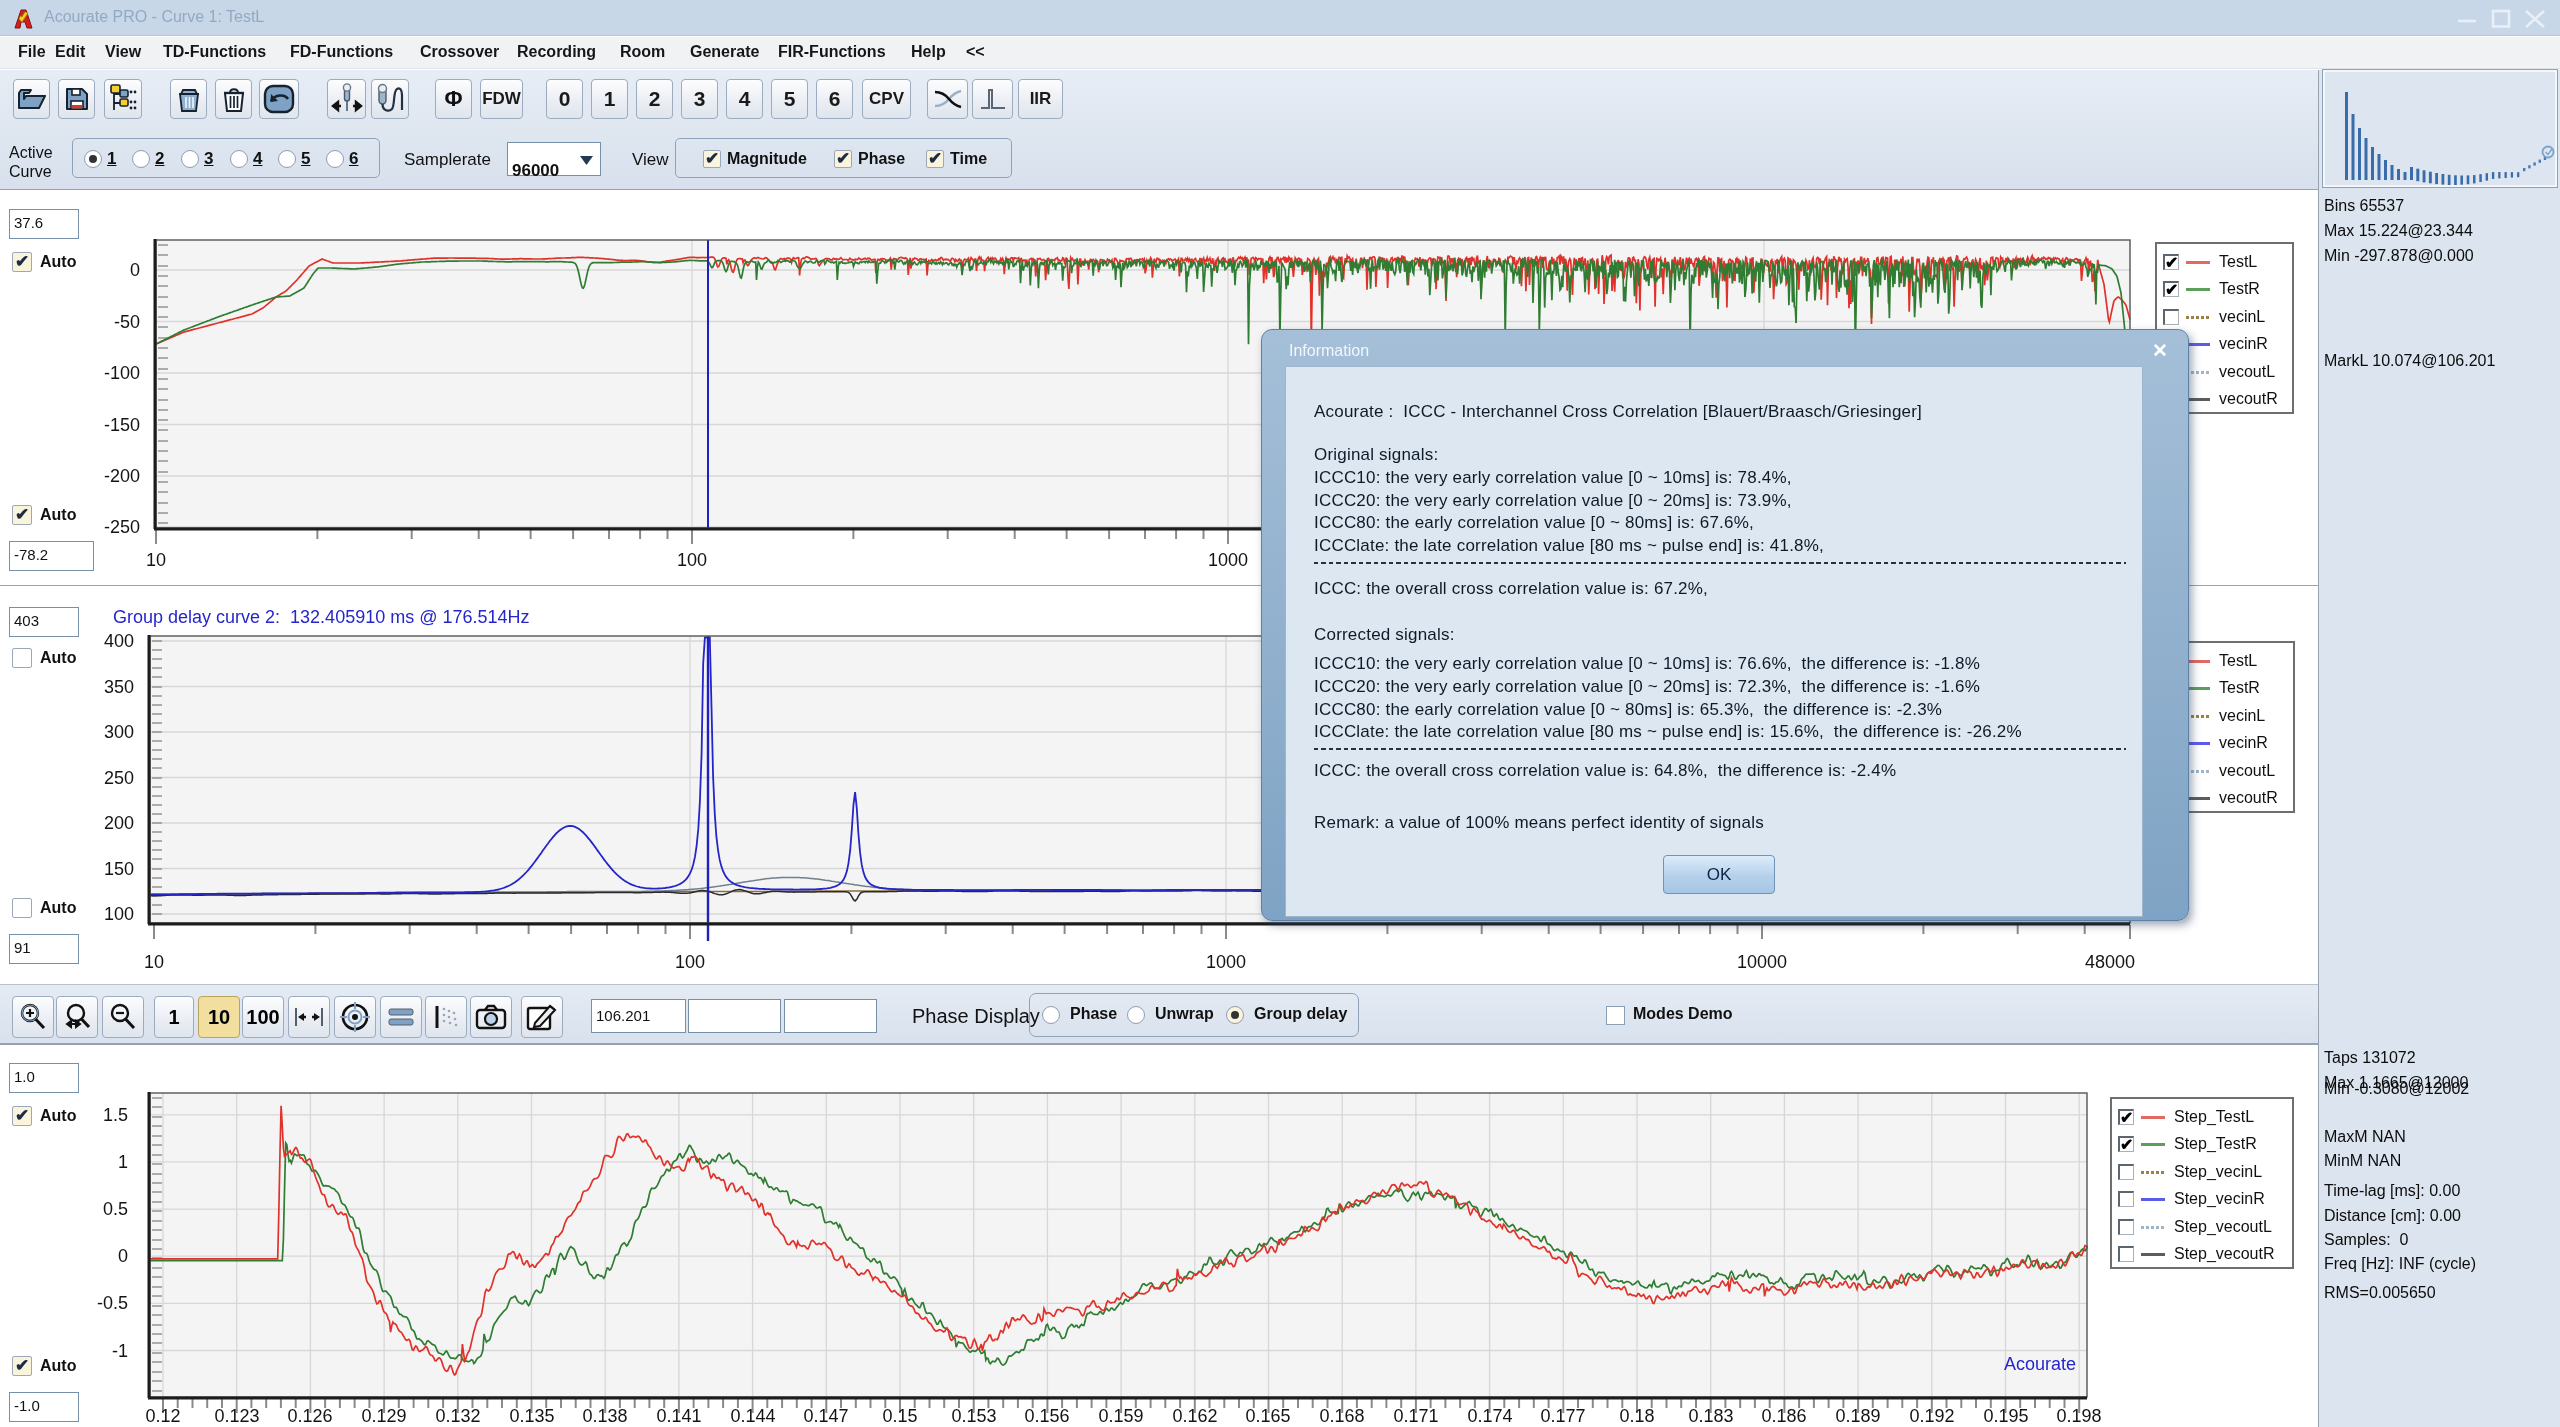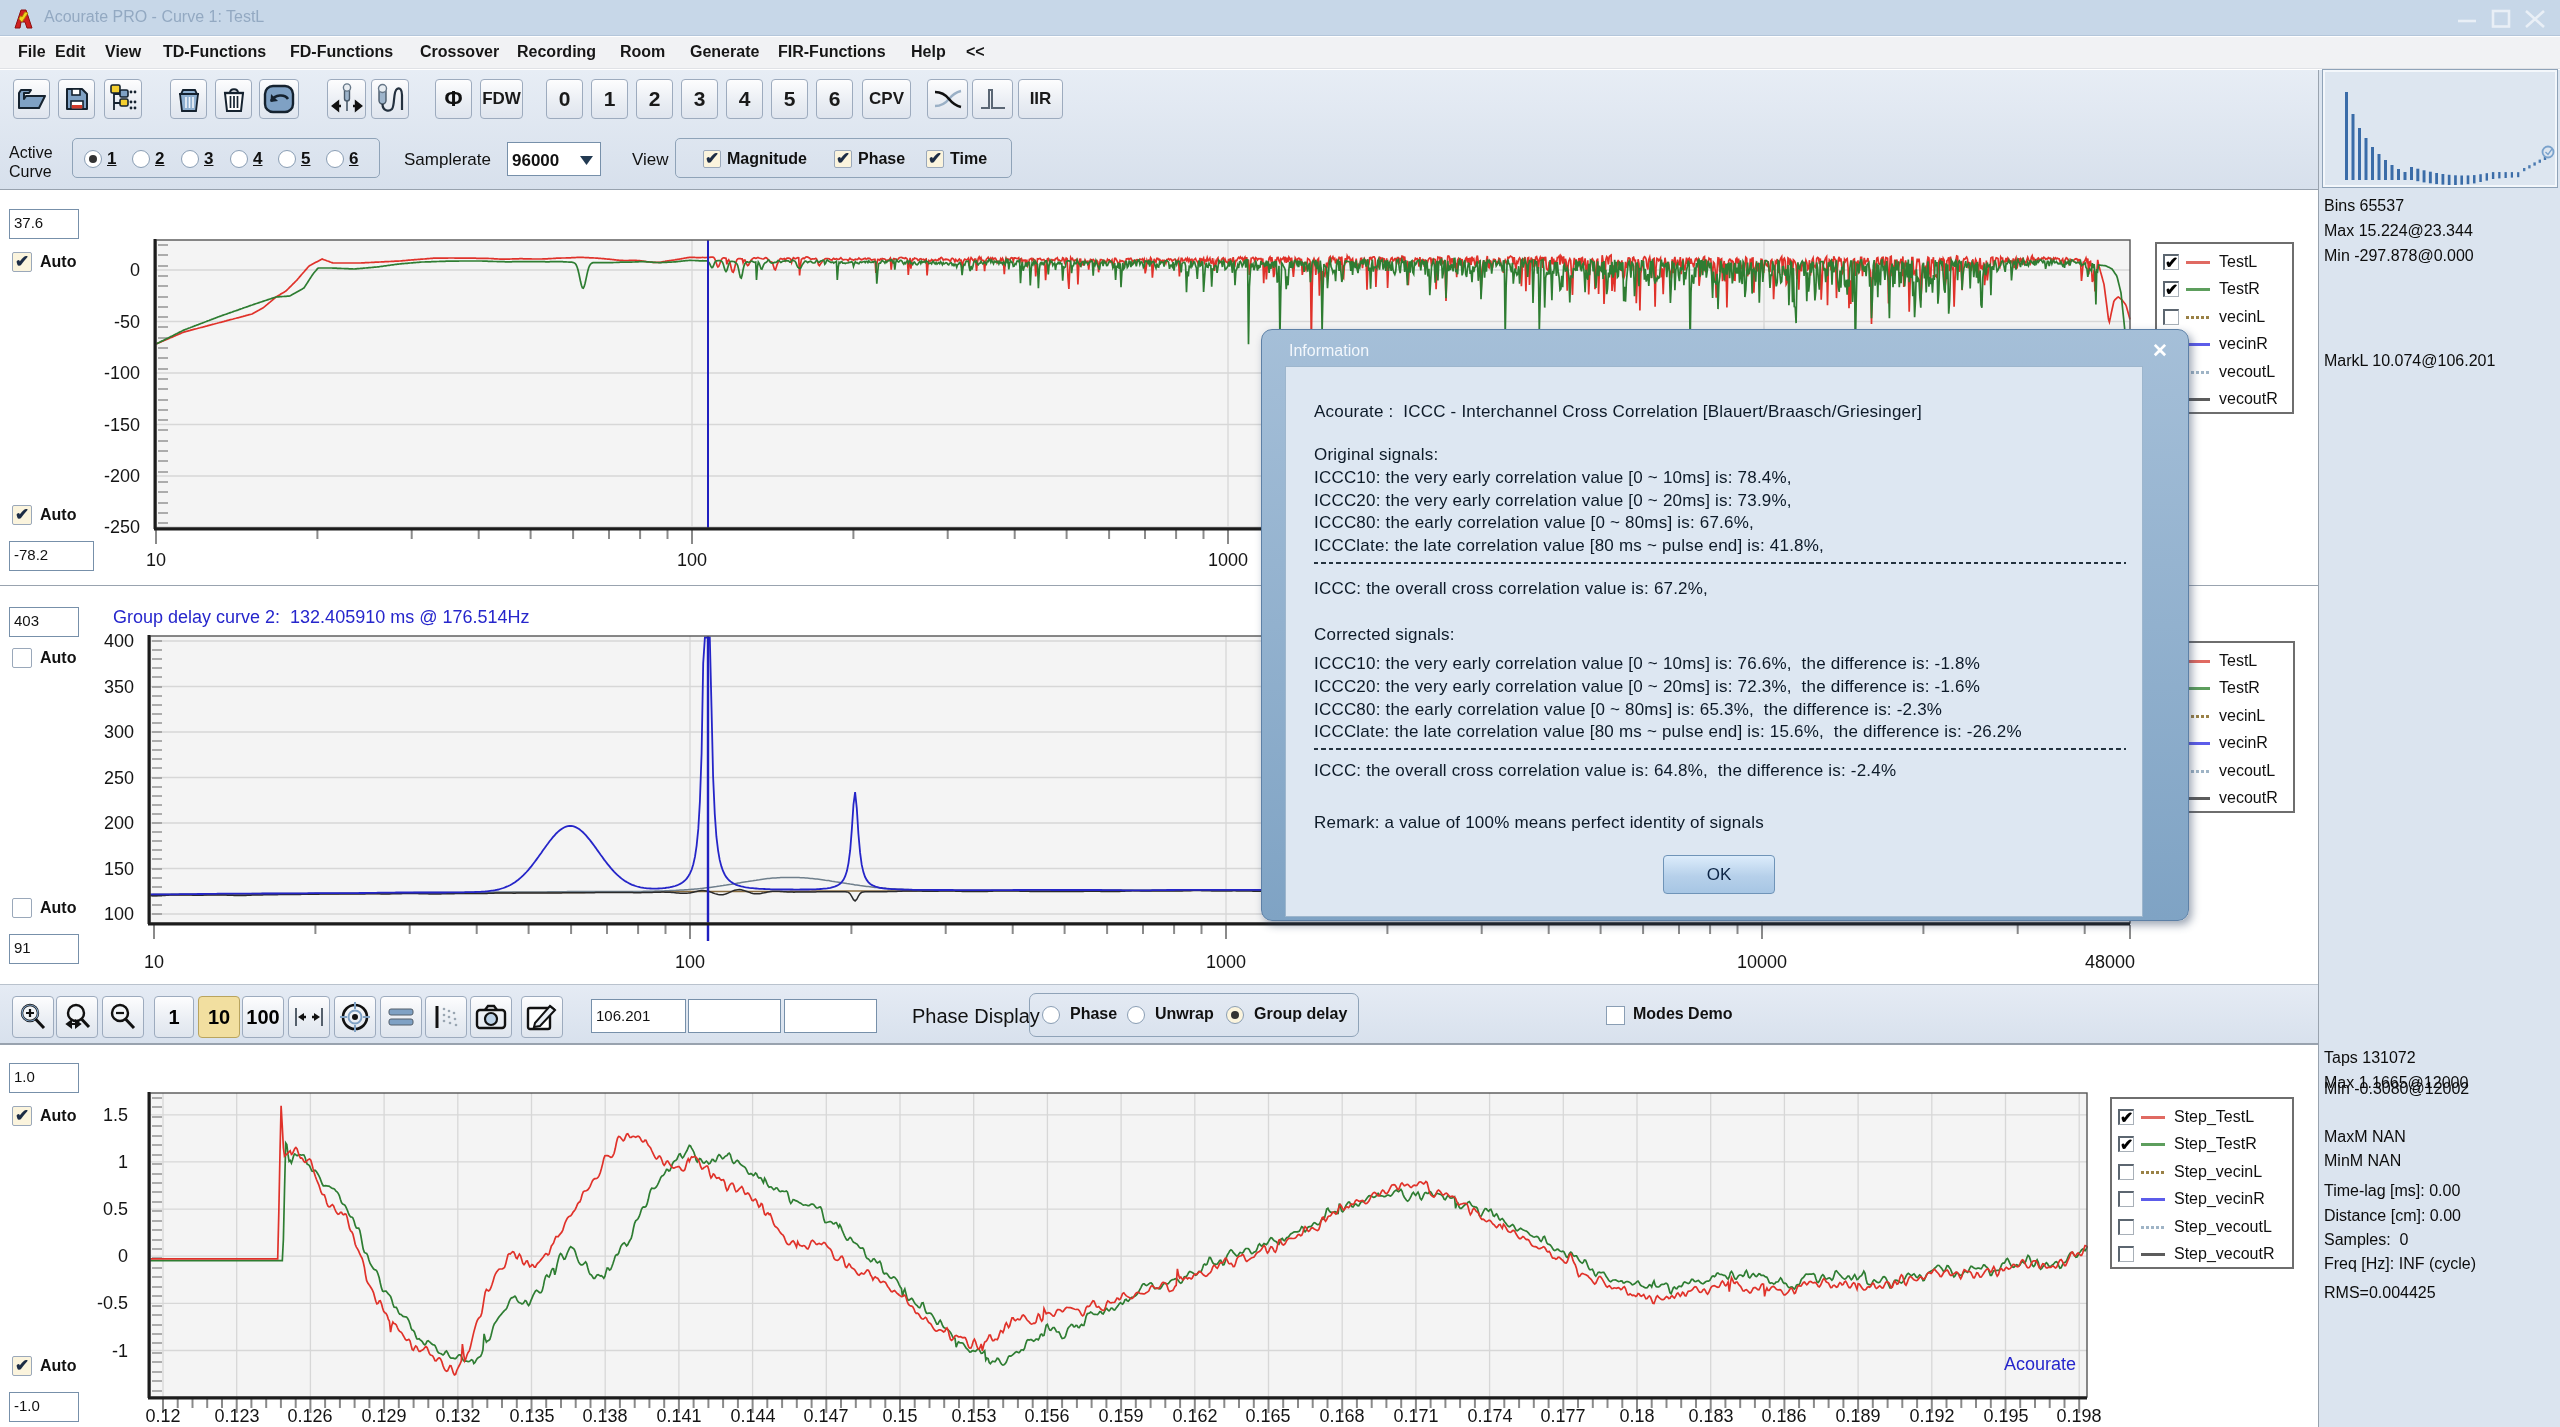--- a/index.html
+++ b/index.html
@@ -194,21 +194,21 @@
       <div class="lblb" style="left:155px;top:79px;text-decoration:underline;font-size:17px">2</div>
       <div class="radio" style="left:181px;top:80px"></div>
       <div class="lblb" style="left:204px;top:79px;text-decoration:underline;font-size:17px">3</div>
       <div class="radio" style="left:230px;top:80px"></div>
       <div class="lblb" style="left:253px;top:79px;text-decoration:underline;font-size:17px">4</div>
       <div class="radio" style="left:278px;top:80px"></div>
       <div class="lblb" style="left:301px;top:79px;text-decoration:underline;font-size:17px">5</div>
       <div class="radio" style="left:326px;top:80px"></div>
       <div class="lblb" style="left:349px;top:79px;text-decoration:underline;font-size:17px">6</div>
       <div class="lbl" style="left:404px;top:80px;font-size:17px">Samplerate</div>
-      <div class="field" style="left:507px;top:72px;width:94px;height:34px;font-size:17px;font-weight:700;padding-top:8px">96000<svg style="position:absolute;right:7px;top:13px" width="13" height="9" viewBox="0 0 13 9">
+      <div class="field" style="left:507px;top:72px;width:94px;height:34px;font-size:17px;font-weight:700;padding-top:18px">96000<svg style="position:absolute;right:7px;top:13px" width="13" height="9" viewBox="0 0 13 9">
           <path d="M0 0 H13 L6.5 9 Z" fill="#223a52"></path>
         </svg></div>
       <div class="lbl" style="left:632px;top:80px;font-size:17px">View</div>
       <div class="grpbox" style="left:675px;top:68px;width:337px;height:40px"></div>
       <div class="cb" style="left:703px;top:80px">✔</div>
       <div class="lblb" style="left:727px;top:80px">Magnitude</div>
       <div class="cb" style="left:834px;top:80px">✔</div>
       <div class="lblb" style="left:858px;top:80px">Phase</div>
       <div class="cb" style="left:926px;top:80px">✔</div>
       <div class="lblb" style="left:950px;top:80px">Time</div>
@@ -223,21 +223,21 @@
     <div class="sbtxt" style="left:2324px;top:352px">MarkL 10.074@106.201</div>
     <div class="sbtxt" style="left:2324px;top:1049px">Taps 131072</div>
     <div class="sbtxt" style="left:2324px;top:1074px">Max 1.1665@12000</div>
     <div class="sbtxt" style="left:2324px;top:1080px">Min -0.3080@12002</div>
     <div class="sbtxt" style="left:2324px;top:1128px">MaxM NAN</div>
     <div class="sbtxt" style="left:2324px;top:1152px">MinM NAN</div>
     <div class="sbtxt" style="left:2324px;top:1182px">Time-lag [ms]: 0.00</div>
     <div class="sbtxt" style="left:2324px;top:1207px">Distance [cm]: 0.00</div>
     <div class="sbtxt" style="left:2324px;top:1231px">Samples:  0</div>
     <div class="sbtxt" style="left:2324px;top:1255px">Freq [Hz]: INF (cycle)</div>
-    <div class="sbtxt" style="left:2324px;top:1284px">RMS=0.004425</div>
+    <div class="sbtxt" style="left:2324px;top:1284px">RMS=0.005650</div>
     <div class="abs" style="left:2322px;top:69px;width:236px;height:119px;background:#dde6f0;border:1px solid #8fa3b8;box-shadow:inset 0 0 0 2px #f3f7fb"></div>
     <svg class="abs" style="left:0;top:0" width="2560" height="200" viewBox="0 0 2560 200">
       <rect x="2345.0" y="92" width="3" height="88" fill="#3a6ca8"></rect>
       <rect x="2351.5" y="114" width="3" height="66" fill="#3a6ca8"></rect>
       <rect x="2358.0" y="128" width="3" height="52" fill="#3a6ca8"></rect>
       <rect x="2364.5" y="138" width="3" height="42" fill="#3a6ca8"></rect>
       <rect x="2371.0" y="147" width="3" height="33" fill="#3a6ca8"></rect>
       <rect x="2377.5" y="154" width="3" height="26" fill="#3a6ca8"></rect>
       <rect x="2384.0" y="160" width="3" height="20" fill="#3a6ca8"></rect>
       <rect x="2390.5" y="165" width="3" height="15" fill="#3a6ca8"></rect>

